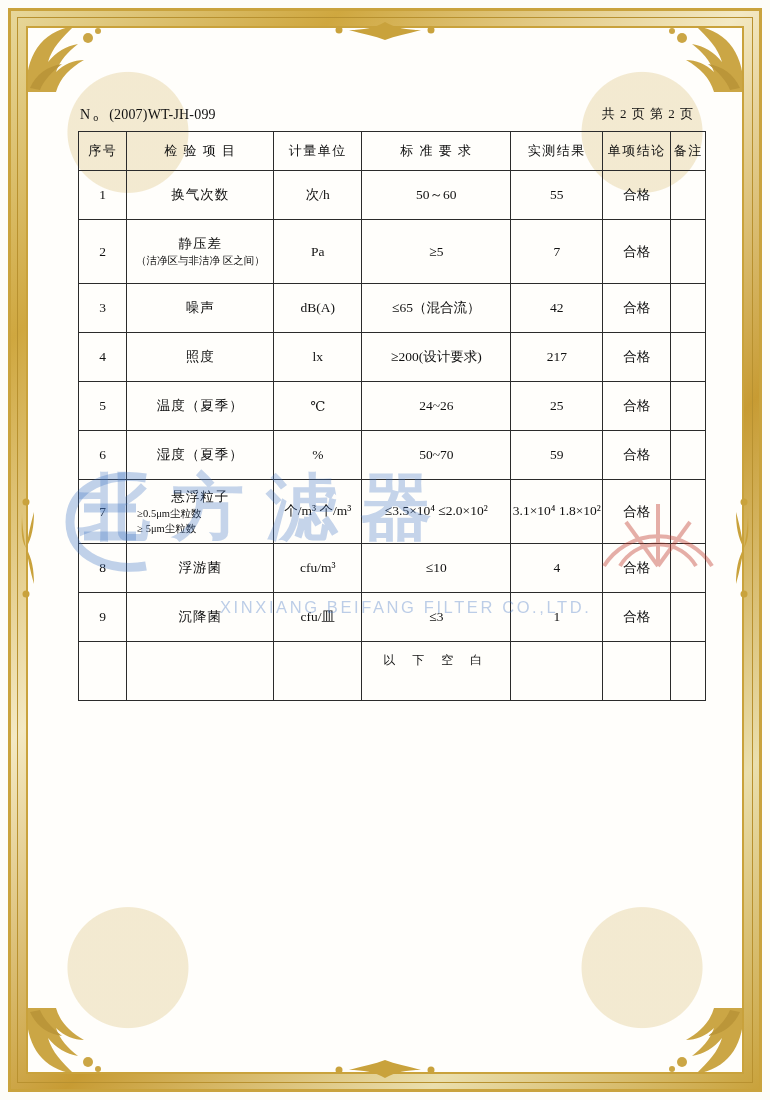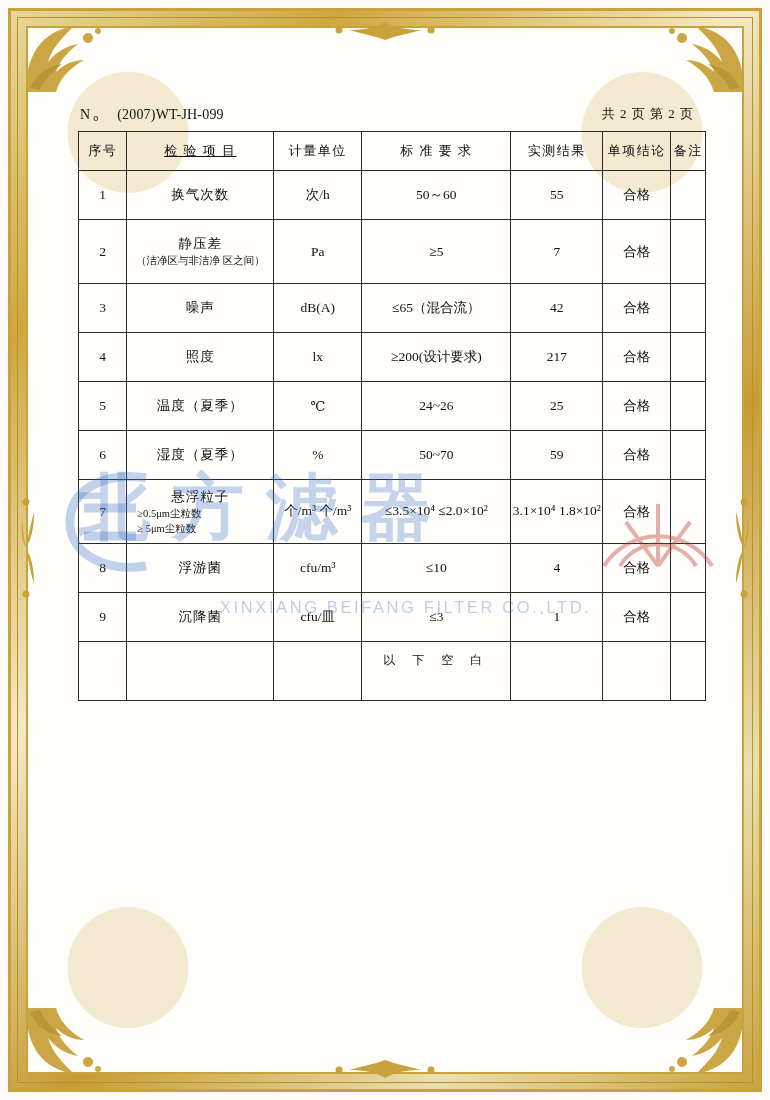--- a/index.html
+++ b/index.html
@@ -85,21 +85,21 @@
     font-size: 14px;
     color: #111;
     padding: 0 16px 8px 20px;
   }
   .doc-no {
     display: flex;
     align-items: baseline;
     gap: 3px;
   }
   .doc-no .no-sub { font-size: 10px; position: relative; top: 2px; }
-  .doc-no .no-value { font-size: 14px; letter-spacing: .2px; margin-left: 16px;}
+  .doc-no .no-value { font-size: 14px; letter-spacing: .2px; margin-left: 8px;}
   .page-count { font-size: 13px; letter-spacing: 1px; }
 
   table.report {
     border-collapse: collapse;
     width: 628px;
     margin-left: 18px;
     background: transparent;
   }
   table.report th, table.report td {
     border: 1px solid #2b2b2b;
@@ -109,21 +109,21 @@
     color: #111;
     padding: 0;
   }
   table.report thead th {
     height: 38px;
     font-weight: normal;
     letter-spacing: 1.5px;
     font-size: 13px;
   }
   .col-no      { width: 48px; }
-  .col-item    { width: 148px; text-decoration: underline; }
+  .col-item    { width: 148px; }
   .col-unit    { width: 88px; }
   .col-std     { width: 150px; }
   .col-result  { width: 92px; }
   .col-concl   { width: 68px; }
   .col-remark  { width: 34px; }
 
   table.report tbody td { height: 48px; }
   .cell-item {
     font-size: 14.5px;
     letter-spacing: 1px;

